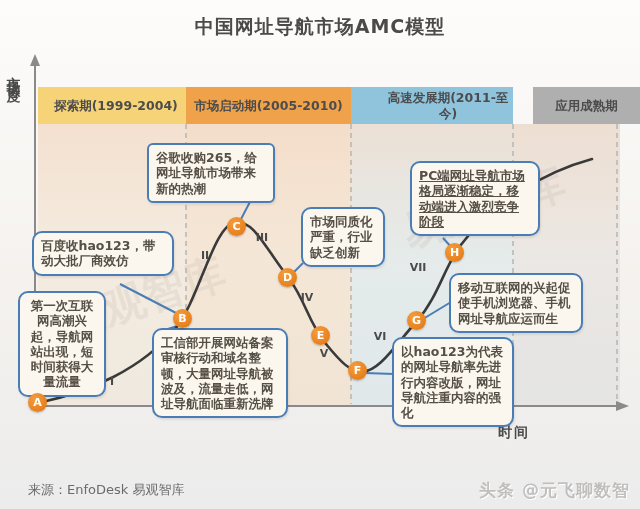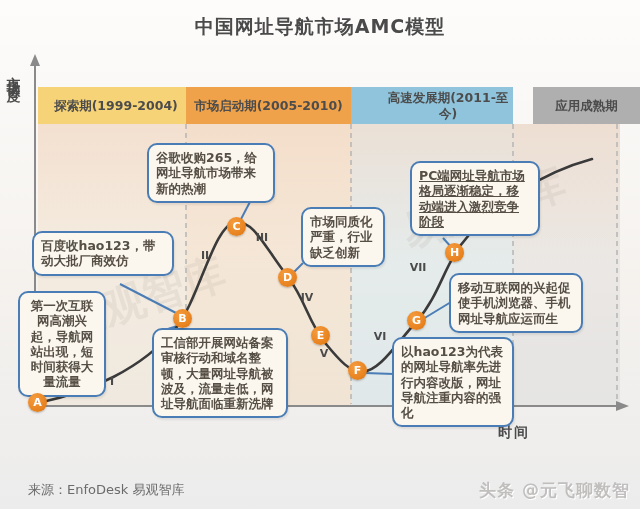--- a/index.html
+++ b/index.html
@@ -59,21 +59,21 @@
 
   .callout {
     position: absolute; background: #fbf7ef;
     border: 2px solid #4a7db5; border-radius: 10px;
     padding: 5px 7px; font-size: 12.5px; font-weight: 700;
     color: #564f46; line-height: 1.22;
     box-shadow: 1px 2px 2px rgba(0,0,0,0.08);
   }
   .co-first    { left: 18px;  top: 291px; width: 88px; text-align: center; }
   .co-baidu    { left: 32px;  top: 231px; width: 142px; }
-  .co-google   { left: 147px; top: 143px; width: 128px; }
+  .co-google   { left: 147px; top: 143px; width: 128px; border-radius: 6px; }
   .co-miit     { left: 152px; top: 328px; width: 136px; }
   .co-homog    { left: 301px; top: 207px; width: 84px;  }
   .co-pc       { left: 410px; top: 161px; width: 130px; text-decoration: underline; }
   .co-mobile   { left: 449px; top: 273px; width: 134px; }
   .co-hao123   { left: 392px; top: 337px; width: 122px; }
 
   .marker {
     position: absolute; width: 19px; height: 19px; border-radius: 50%;
     background: radial-gradient(circle at 35% 30%, #f59b3e, #e8831f 65%, #d06f12);
     color: #ffffff; font-size: 11px; font-weight: 700;

